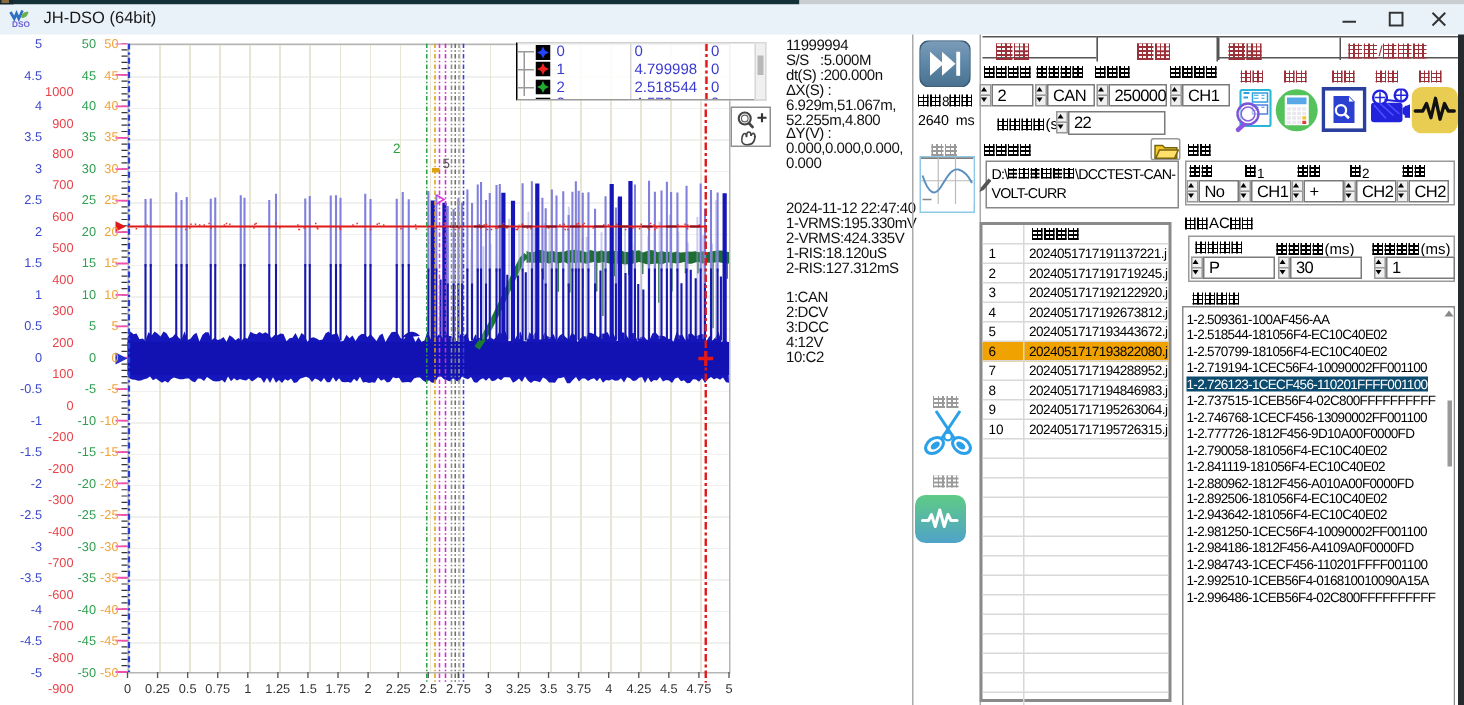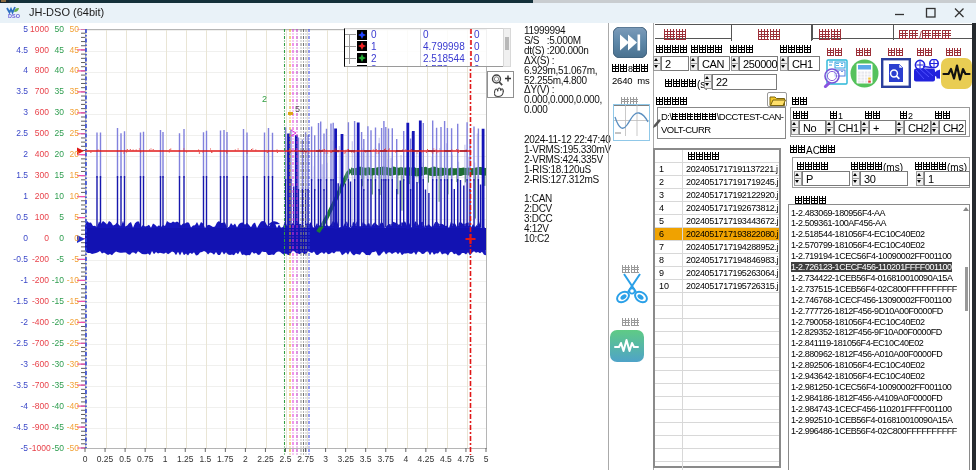--- a/index.html
+++ b/index.html
@@ -22,21 +22,21 @@
 #grid { position:absolute; left:85px; top:29px; width:402px; height:420px;
   border:1px solid #b5b5b5;
   background:
    repeating-linear-gradient(to right, #e9e5d5 0 1px, transparent 1px 20.05px),
    repeating-linear-gradient(to bottom, #f0f0ee 0 1px, transparent 1px 20.95px);
 }
 #wave { position:absolute; left:73px; top:29px; }
 .yr { position:absolute; height:10px; font-size:8.5px; line-height:10px; }
 .yr span { position:absolute; text-align:right; display:inline-block; }
 .yb { color:#3c49c8; width:22px; left:6px; }
-.yred { color:#e8434b; width:20px; left:29px; }
+.yred { color:#e8434b; width:20px; left:29px;margin-top:32px; }
 .yg { color:#2f9e50; width:13px; left:51px; }
 .yo { color:#f2a238; width:13px; left:66px; }
 .xl { position:absolute; top:454px; width:28px; text-align:center; font-size:8.5px; color:#333; }
 #legend { position:absolute; left:344px; top:28px; width:167px; height:39px;
   background:rgba(255,255,255,0.82); border-left:1.5px solid #000;
   border-top:1px solid #cfcfcf; border-bottom:1px solid #9a9a9a; overflow:hidden; font-size:10px; }
 .lgr { position:relative; height:11.8px; }
 .lgtree { position:absolute; left:0; top:5px; width:11px; height:1px; background:#999; }
 #legend:before { content:""; position:absolute; left:4px; top:5px; width:1px; height:30px; background:#999; }
 #legend:after { content:""; position:absolute; left:75px; top:0; width:1px; height:39px; background:#d5d5d5; }
@@ -70,21 +70,21 @@
   border:2px solid #8a8a8a; background:#fff; font-size:9px; letter-spacing:-0.35px; }
 #wavetable > div { height:13px; line-height:13px; border-bottom:1px solid #d8d8d8; position:relative; white-space:nowrap; }
 #wavetable .tn { position:absolute; left:4px; width:22px; letter-spacing:0; }
 #wavetable .tf { position:absolute; left:31px; }
 #wavetable > div:after { content:""; position:absolute; left:27px; top:0; width:1px; height:13px; background:#d8d8d8; }
 #wavetable .sel { background:#f0a200; }
 #wavetable .hdr { letter-spacing:0; }
 #hexlist { position:absolute; left:133px; top:181px; width:182px; height:290px;
   border:1px solid #8a8a8a; background:#fff; font-size:9px; letter-spacing:-0.45px;
   line-height:10.9px; white-space:nowrap; padding:2.5px 0 0 2px; }
-.hsel { background:#404040; color:#fff; }
+.hsel { background:#0c4a6e; color:#fff; }
 .gbox { position:absolute; border:1px solid #9a9a9a; background:#fff; }
 text { font-family:"Liberation Sans",sans-serif; }
 </style></head><body>
 <div id="topdark"></div>
 <div id="toplight"></div>
 <div style="position:absolute;left:0;top:0;width:9px;height:6px;background:#17272e"></div>
 <div style="position:absolute;left:1px;top:0;width:5px;height:2px;background:#8a6a40"></div>
 <div id="titlebar">
 <span class="abs" style="left:6px;top:2px"><svg width="14" height="14" viewBox="0 0 14 14">
 <path d="M1 3 l2.5 4.5 L5 4 l1.5 3.5 L9 2" fill="none" stroke="#2d6fc2" stroke-width="1.8"></path>
@@ -685,32 +685,29 @@
       <i class="d"></i>
     </span>
     <span class="inbox" style="left:205px;top:148px;width:48px;height:15px;font-size:11px">30</span>
     <span class="spin" style="left:261px;top:148px;height:14px">
       <i class="u"></i>
       <i class="d"></i>
     </span>
     <span class="inbox" style="left:269px;top:148px;width:46px;height:15px;font-size:11px">1</span>
     <span class="lab" style="left:140px;top:172px"><i class="cj s8 " style=""></i><i class="cj s8 " style=""></i><i class="cj s8 " style=""></i><i class="cj s8 " style=""></i></span>
     <div id="hexlist">
-      <div>1-2.483069-180956F4-AA</div>
       <div>1-2.509361-100AF456-AA</div>
       <div>1-2.518544-181056F4-EC10C40E02</div>
       <div>1-2.570799-181056F4-EC10C40E02</div>
       <div>1-2.719194-1CEC56F4-10090002FF001100</div>
       <div><span class="hsel">1-2.726123-1CECF456-110201FFFF001100</span></div>
-      <div>1-2.734422-1CEB56F4-016810010090A15A</div>
       <div>1-2.737515-1CEB56F4-02C800FFFFFFFFFF</div>
       <div>1-2.746768-1CECF456-13090002FF001100</div>
       <div>1-2.777726-1812F456-9D10A00F0000FD</div>
       <div>1-2.790058-181056F4-EC10C40E02</div>
-      <div>1-2.829352-1812F456-9F10A00F0000FD</div>
       <div>1-2.841119-181056F4-EC10C40E02</div>
       <div>1-2.880962-1812F456-A010A00F0000FD</div>
       <div>1-2.892506-181056F4-EC10C40E02</div>
       <div>1-2.943642-181056F4-EC10C40E02</div>
       <div>1-2.981250-1CEC56F4-10090002FF001100</div>
       <div>1-2.984186-1812F456-A4109A0F0000FD</div>
       <div>1-2.984743-1CECF456-110201FFFF001100</div>
       <div>1-2.992510-1CEB56F4-016810010090A15A</div>
       <div>1-2.996486-1CEB56F4-02C800FFFFFFFFFF</div>
     </div>

